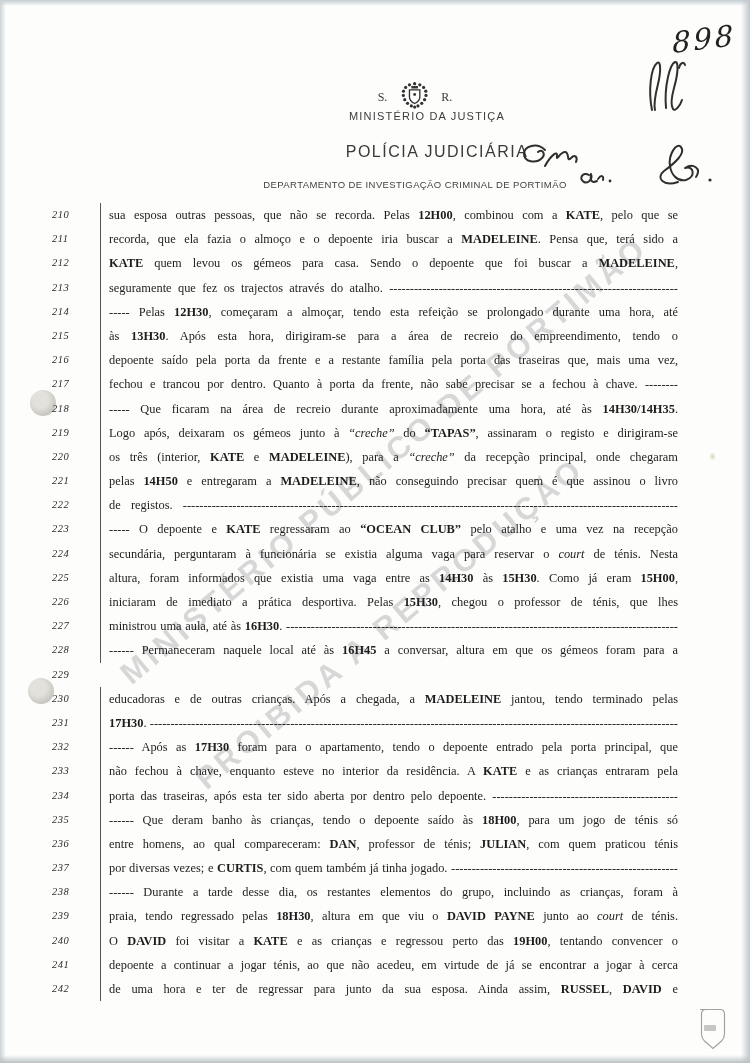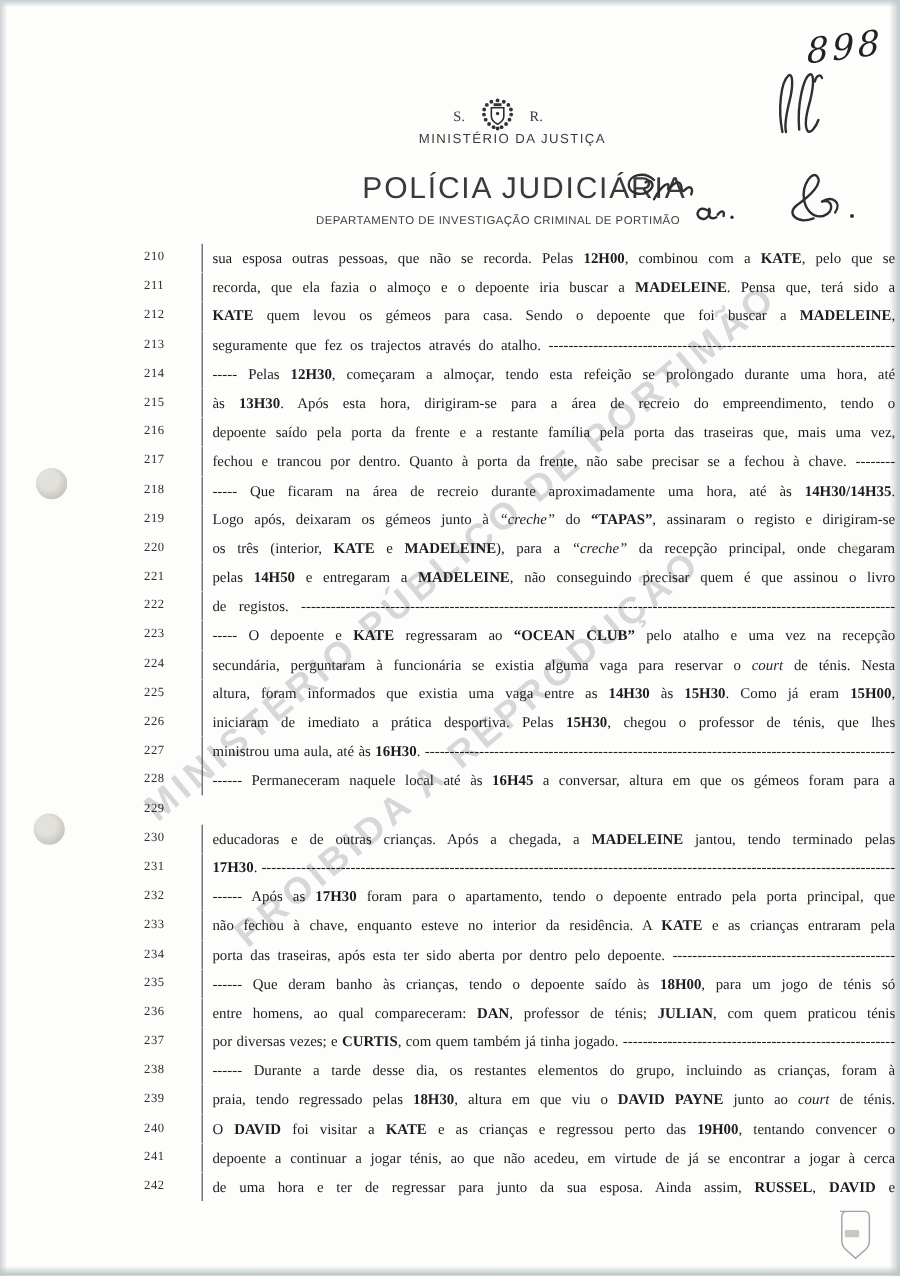--- a/index.html
+++ b/index.html
@@ -29,21 +29,21 @@
 
   
   .hdr{position:absolute;left:0;top:0;width:100%;z-index:3;}
   .sr-row{position:absolute;top:80px;left:415px;transform:translateX(-50%);
     display:flex;align-items:center;gap:10px;color:#3a3a3a;font-size:12px;}
   .crest{display:inline-block;}
   .ministry{position:absolute;top:110px;left:415px;transform:translateX(-50%);
     font-family:"Liberation Sans",sans-serif;font-size:11px;letter-spacing:1.2px;
     color:#3c3c3c;white-space:nowrap;margin-left:12px;}
   .pj-title{position:absolute;top:143px;left:437px;transform:translateX(-50%);
-    font-family:"Liberation Sans",sans-serif;font-size:25px;letter-spacing:1.5px;
+    font-family:"Liberation Sans",sans-serif;font-size:16px;letter-spacing:1.5px;
     color:#3a3a3a;white-space:nowrap;}
   .dept{position:absolute;top:179px;left:415px;transform:translateX(-50%);
     font-family:"Liberation Sans",sans-serif;font-size:9.5px;letter-spacing:.4px;
     color:#3f3f3f;white-space:nowrap;}
 
   
   .hw{position:absolute;z-index:4;color:#2d2d2d;}
   .hw svg{display:block;}
   .hw path{fill:none;stroke:#2f2f2f;stroke-width:2;stroke-linecap:round;stroke-linejoin:round;}
   .pg-num{top:22px;left:672px;font-family:"DejaVu Serif",serif;font-style:italic;
@@ -53,21 +53,21 @@
   .wm{position:absolute;z-index:1;font-family:"Liberation Sans",sans-serif;
     color:rgba(140,140,140,.33);white-space:nowrap;font-weight:bold;}
   .wm1{left:125px;top:660px;font-size:31px;letter-spacing:4px;
     transform:rotate(-40deg);transform-origin:0 50%;}
   .wm2{left:200px;top:765px;font-size:31px;letter-spacing:4px;
     transform:rotate(-40deg);transform-origin:0 50%;}
 
   
   .lines{position:absolute;left:0;top:203px;width:100%;z-index:2;}
   .row{display:flex;height:24.2px;line-height:24.2px;overflow:hidden;}
-  .ln{width:30px;margin-left:120px;font-size:10.5px;
+  .ln{width:30px;margin-left:52px;font-style:italic;font-size:10.5px;
     color:#2c2c2c;flex:0 0 auto;letter-spacing:.5px;}
   .lt{flex:0 0 auto;width:578px;margin-left:18px;border-left:1px solid #555;
     padding-left:8px;box-sizing:border-box;
     font-size:12.4px;color:#1d1d1d;
     text-align:justify;text-align-last:justify;word-spacing:-.2px;}
   .lt b{font-weight:bold;}
   .lt i{font-style:italic;font-family:Liberation Serif, serif;}
 
   
   .badge{position:absolute;left:694px;top:1008px;width:32px;height:42px;z-index:2;}

